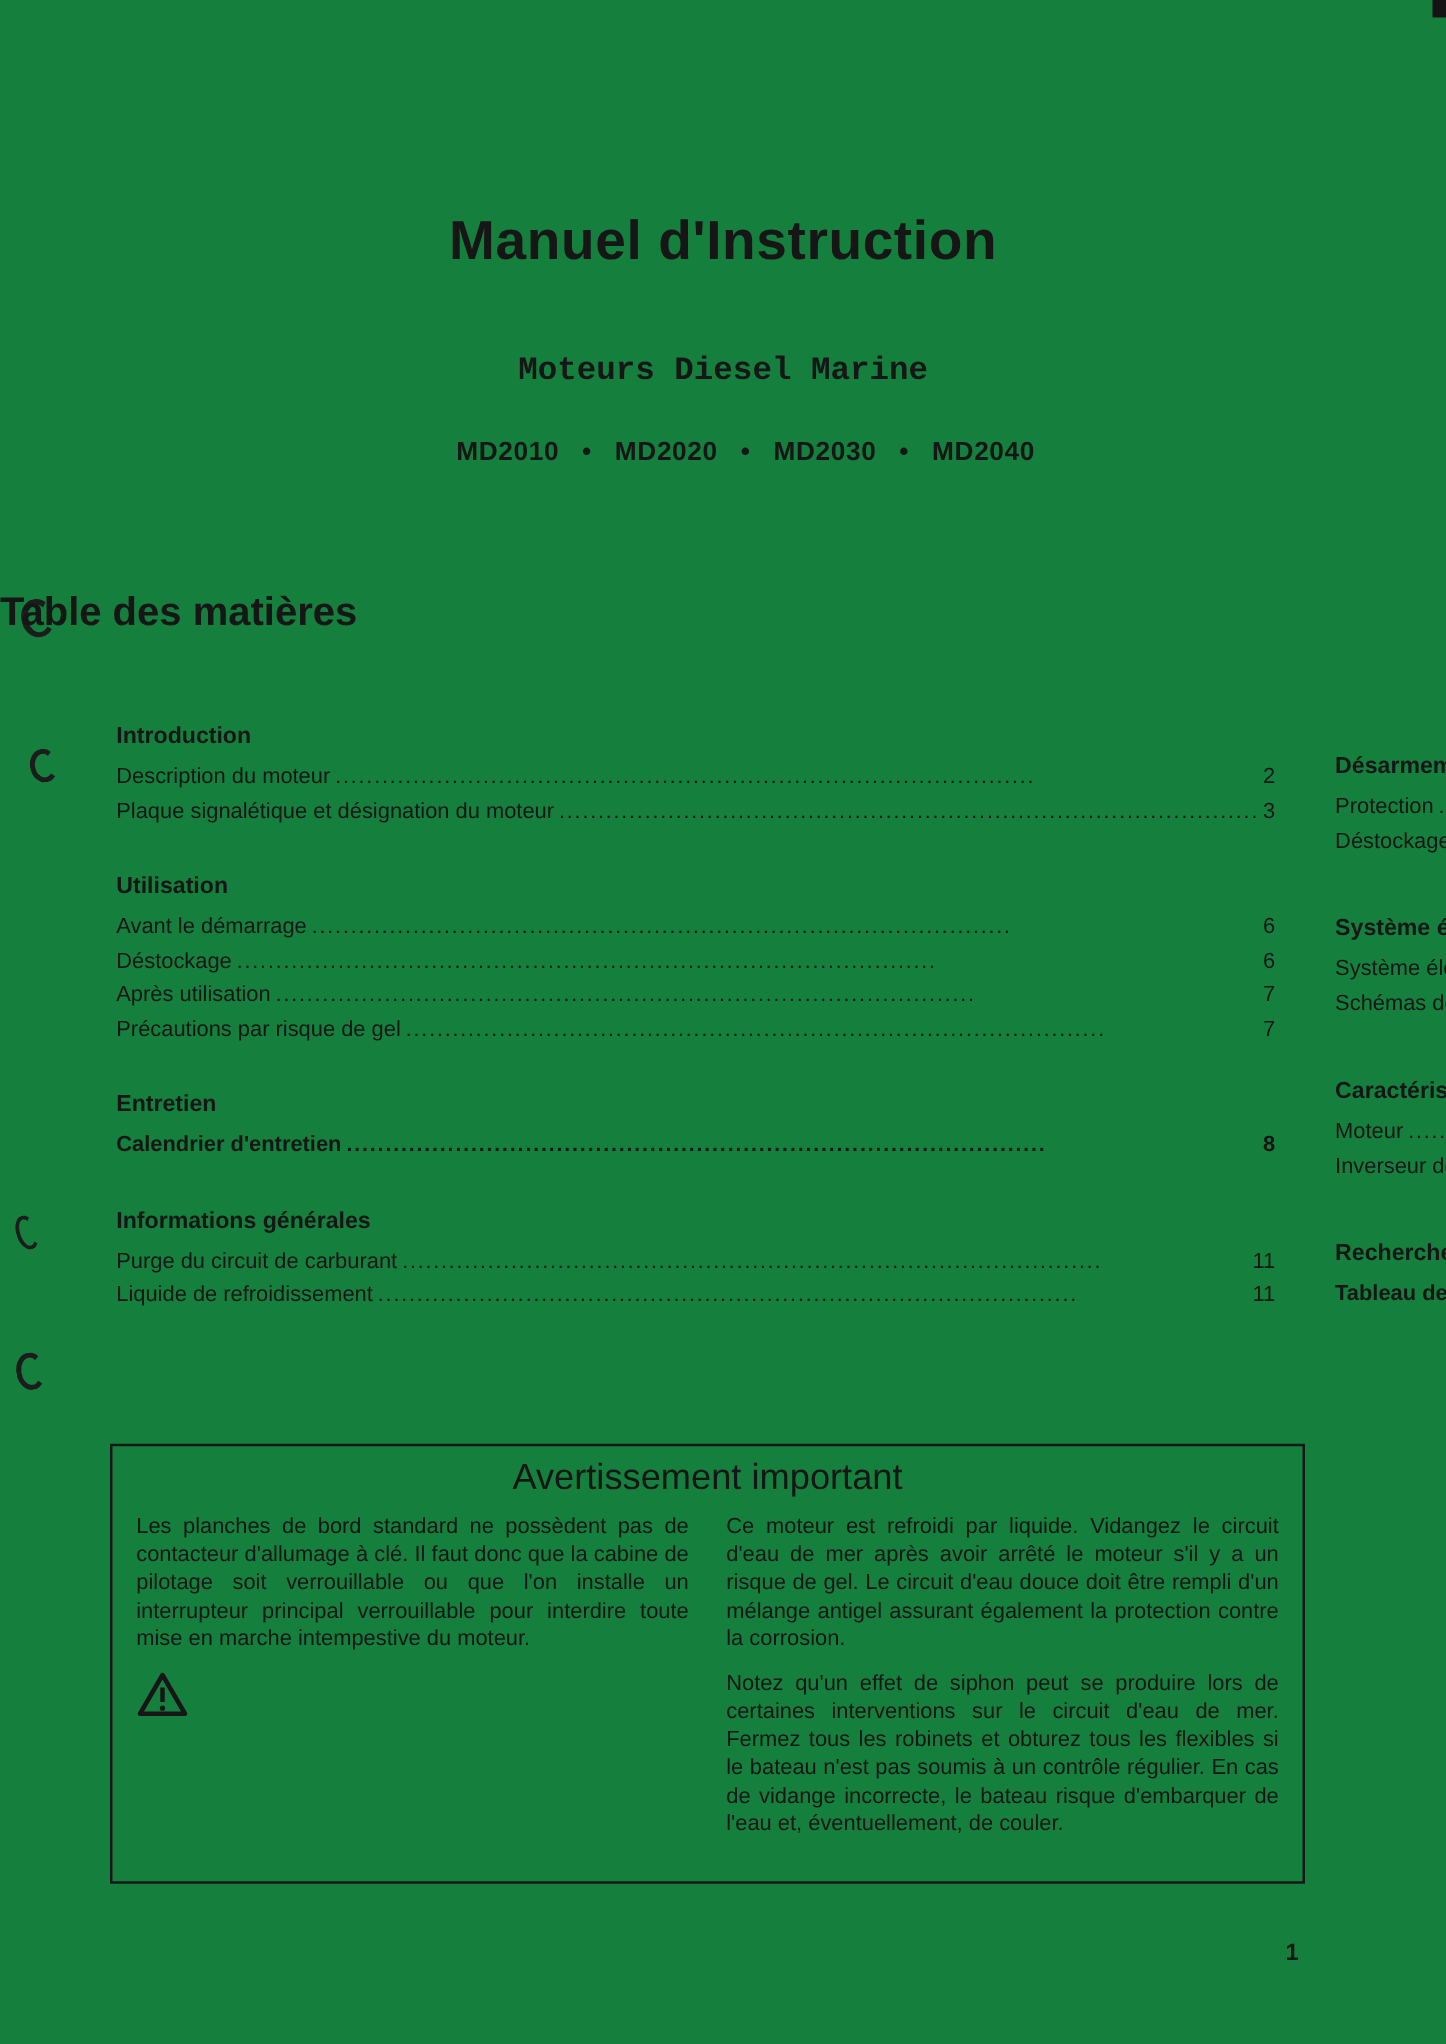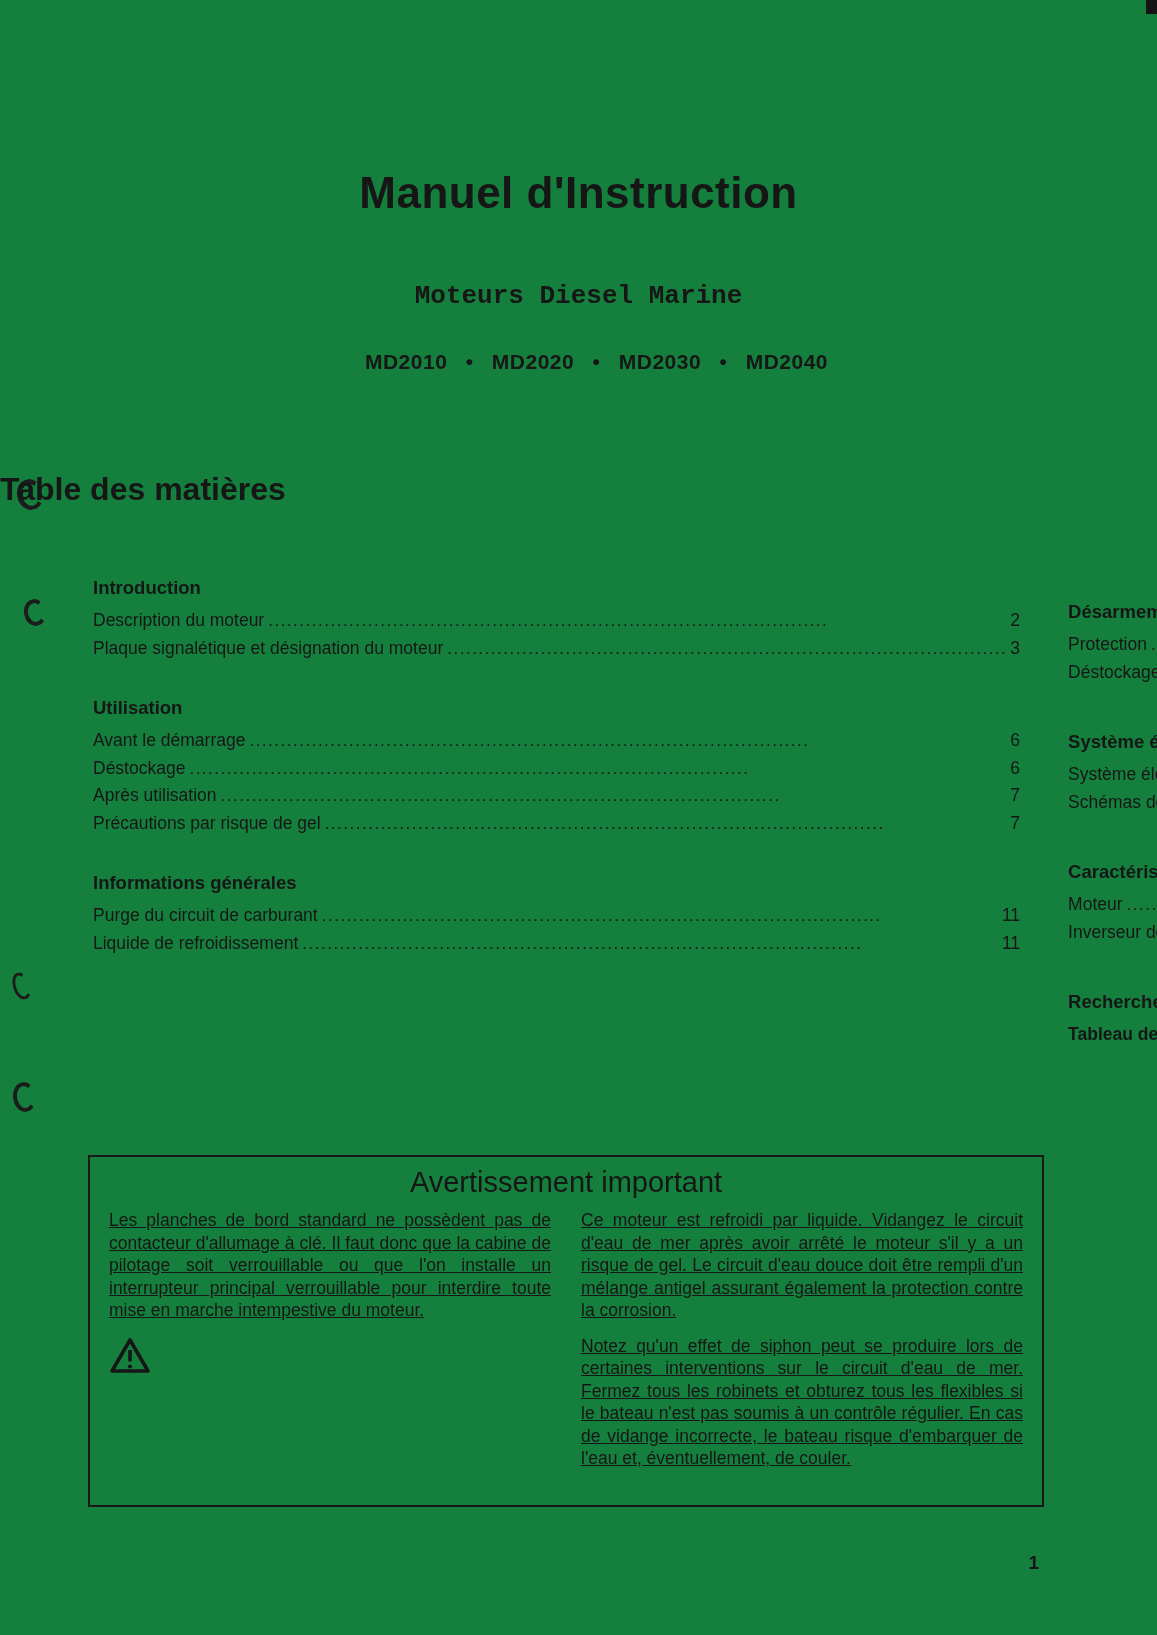--- a/index.html
+++ b/index.html
@@ -67,21 +67,21 @@
     box-sizing: border-box;
     overflow: hidden;
   }
   .warning-title {
     text-align: center; font-size: 29px; font-weight: normal;
     margin: 9px 0 10px 0;
   }
   .warning-cols {
     display: flex; gap: 30px; padding: 0 19px;
   }
-  .warning-col { flex: 1; font-size: 17.5px; line-height: 22.5px; text-align: justify; text-decoration: underline; }
+  .warning-col { flex: 1; font-size: 17.5px; line-height: 22.5px; text-align: justify; }
   .warning-col p { margin: 0 0 13px 0; }
   .warning-para-icon { display: flex; gap: 13px; }
   .warning-para-icon .icon-cell { flex: 0 0 43px; padding-top: 2px; }
   .warning-para-icon .text-cell { flex: 1; }
   
   .crescent {
     position: absolute;
     border-style: solid; border-color: #1c1c1c;
     border-right-color: transparent;
     border-radius: 50%;
@@ -150,20 +150,28 @@
           <span class="toc-dots"></span>
           <span class="toc-page">7</span>
         </div>
         <div class="toc-row">
           <span class="toc-label">Précautions par risque de gel</span>
           <span class="toc-dots"></span>
           <span class="toc-page">7</span>
         </div>
       </div>
 
+      <div class="toc-section">
+        <h3 class="toc-section-heading">Entretien</h3>
+        <div class="toc-row bold spaced">
+          <span class="toc-label">Calendrier d'entretien</span>
+          <span class="toc-dots"></span>
+          <span class="toc-page">8</span>
+        </div>
+      </div>
 
       <div class="toc-section">
         <h3 class="toc-section-heading">Informations générales</h3>
         <div class="toc-row">
           <span class="toc-label">Purge du circuit de carburant</span>
           <span class="toc-dots"></span>
           <span class="toc-page">11</span>
         </div>
         <div class="toc-row">
           <span class="toc-label">Liquide de refroidissement</span>

